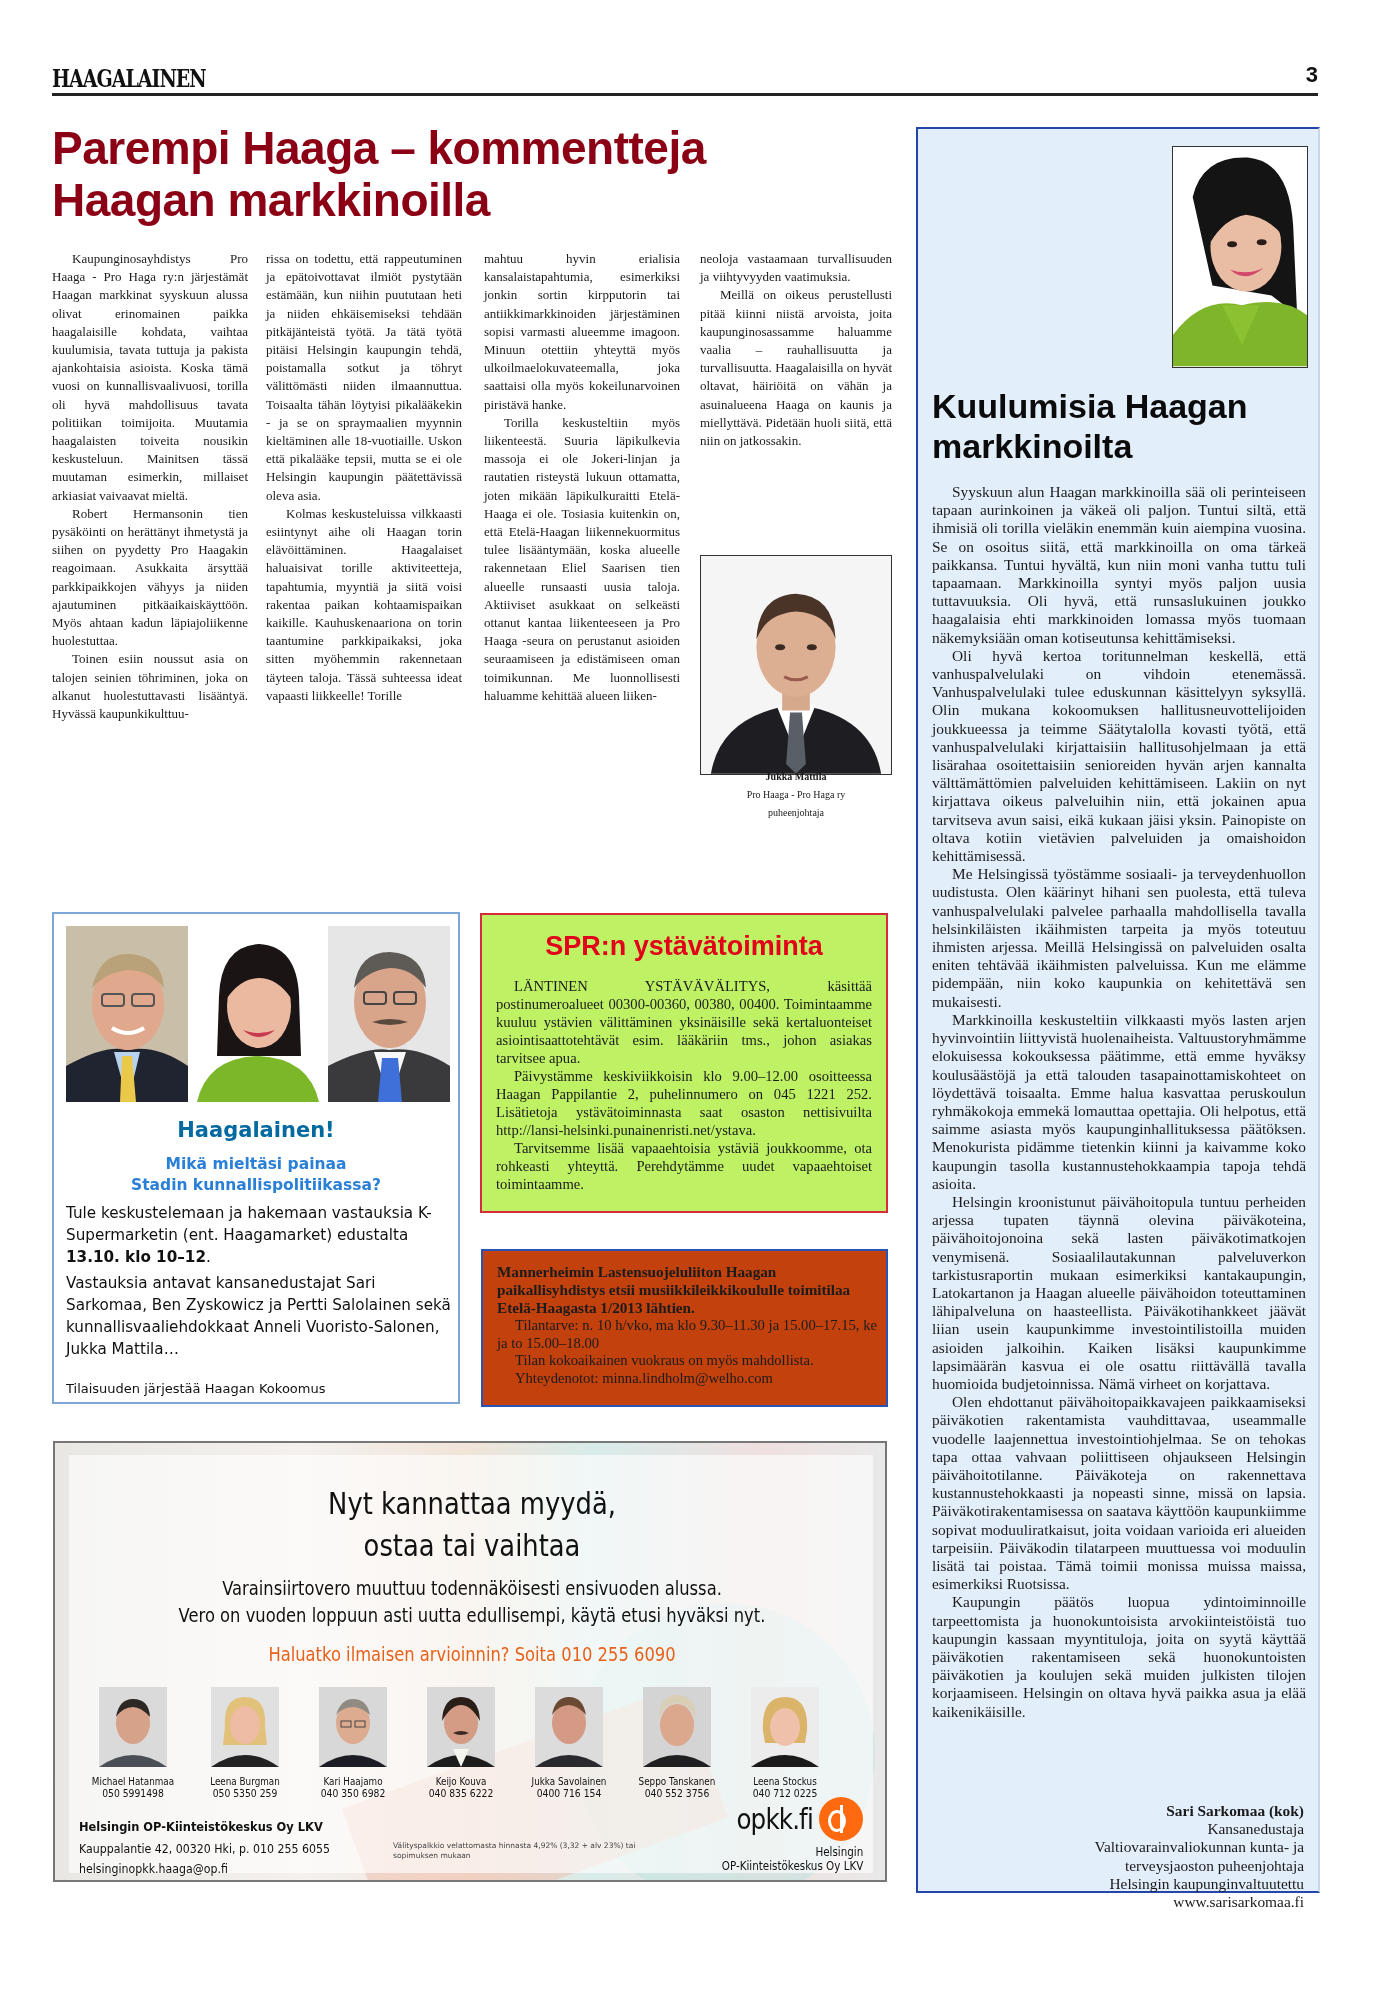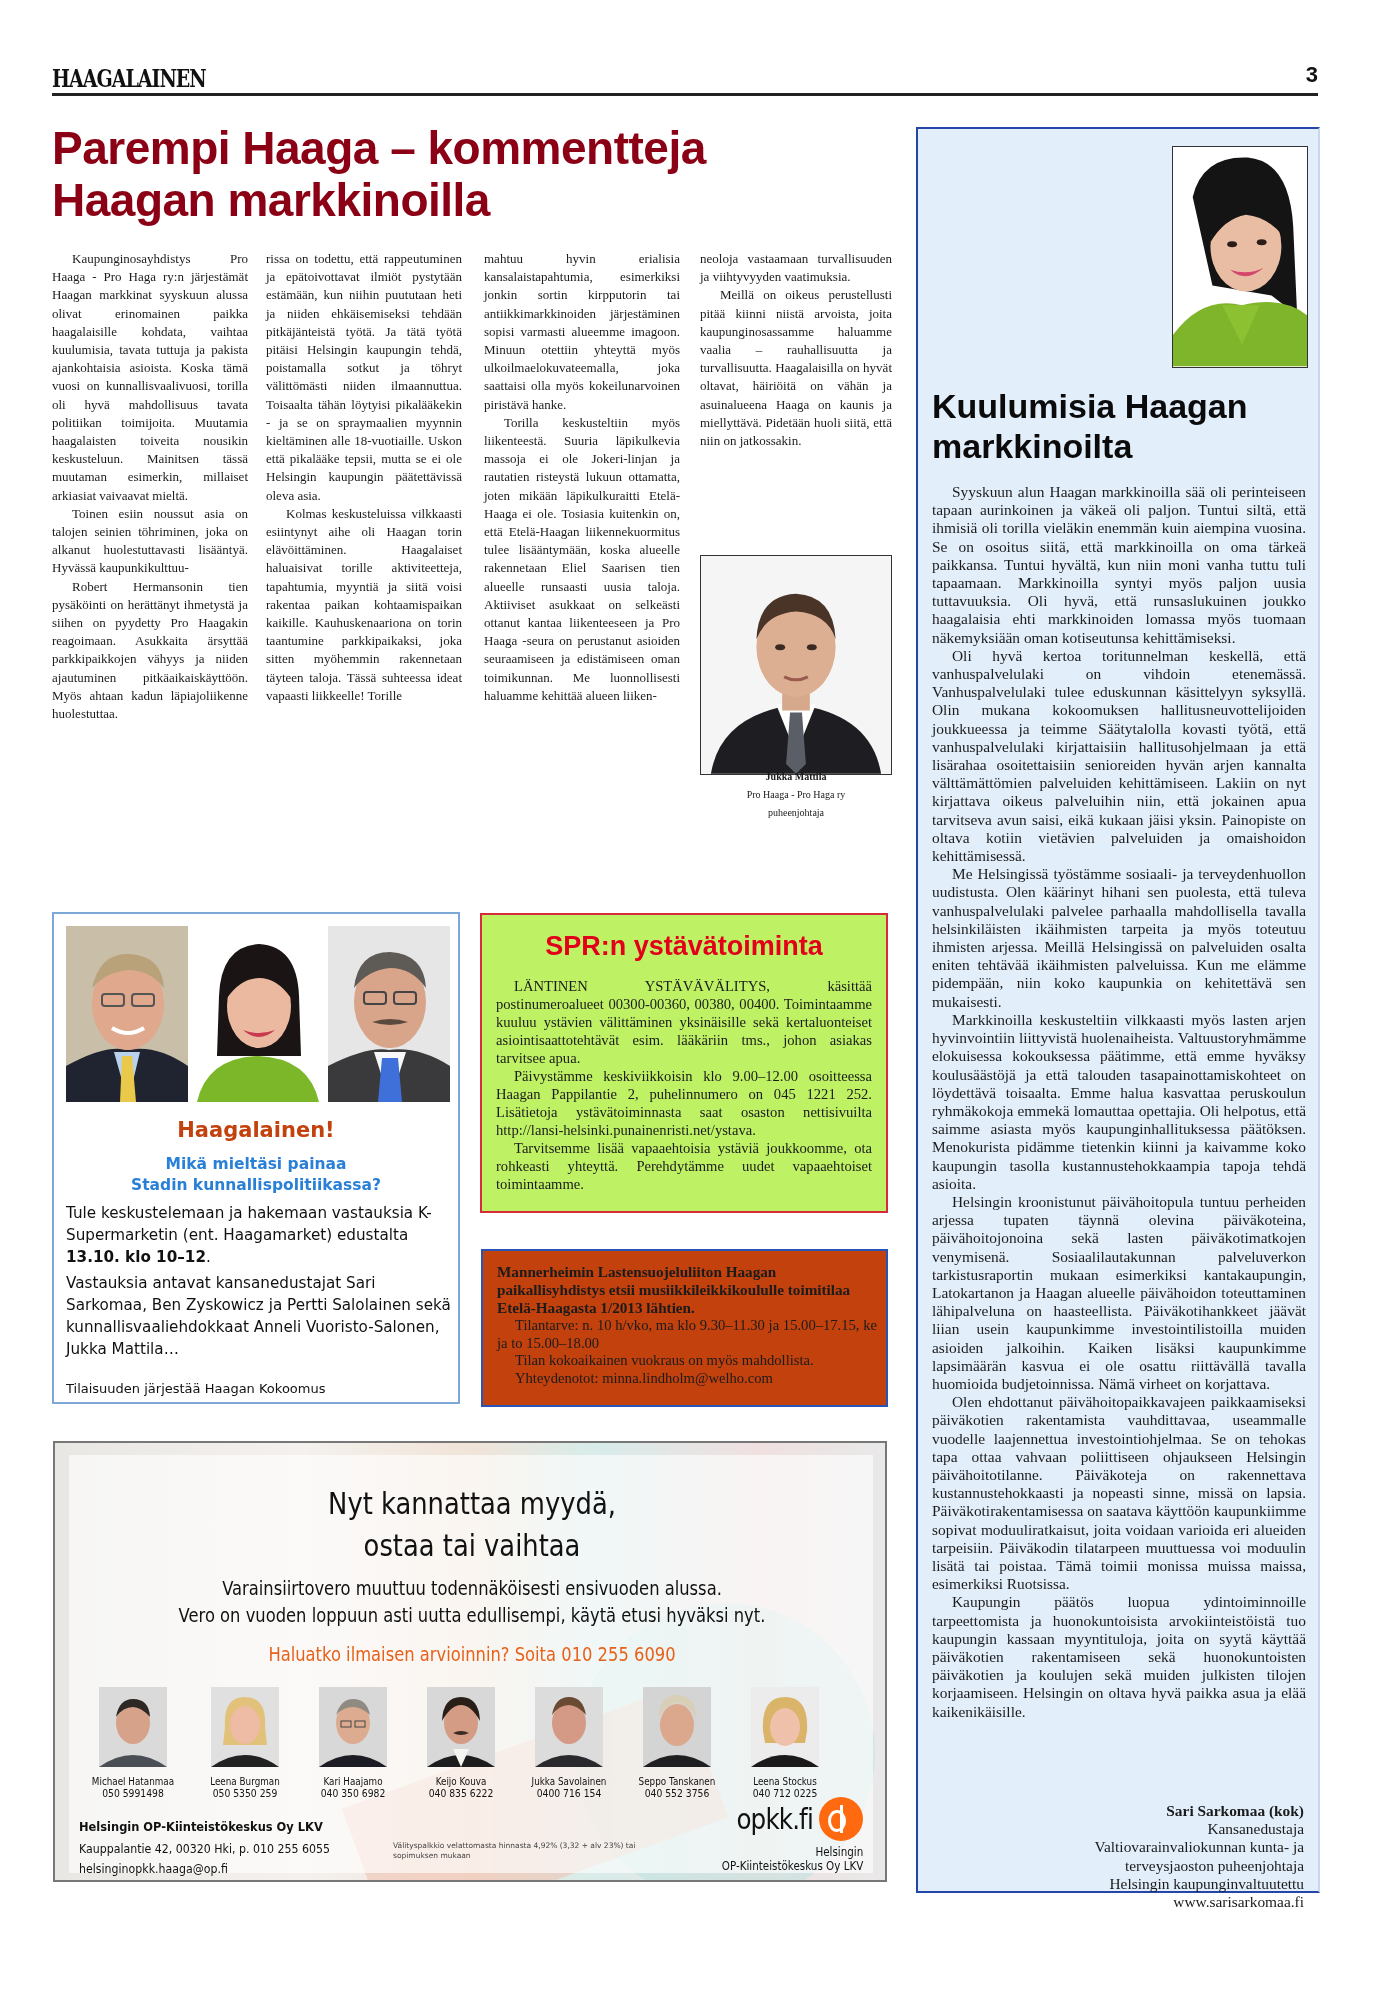--- a/index.html
+++ b/index.html
@@ -31,21 +31,21 @@
   .sidebar .title { position: absolute; left: 14px; top: 257px; width: 380px; font-family: "Liberation Sans", sans-serif; font-weight: bold; font-size: 34px; line-height: 40px; color: #0b0b0b; }
   .sidebar .body { position: absolute; left: 14px; top: 354px; width: 374px; font-size: 15.4px; line-height: 18.2px; text-align: justify; color:#1b1b1b; }
   .sidebar .body p { text-indent: 20px; }
   .sidebar .sig { position: absolute; right: 14px; top: 1673px; text-align: right; font-size: 15.4px; line-height: 18.2px; }
   .sidebar .sig .name { font-weight: bold; }
 
   
   .kok-ad { position: absolute; left: 52px; top: 912px; width: 408px; height: 492px; border: 2px solid #7fa6d8; background: #fff; }
   .kok-ad .photos { position: absolute; left: 12px; top: 12px; width: 384px; height: 178px; }
   .kok-ad .photo { position: absolute; top: 0; width: 122px; height: 176px; overflow: hidden; }
-  .kok-ad .h1 { position: absolute; left: 0; top: 204px; width: 404px; text-align: center; font-family: "DejaVu Sans", sans-serif; font-weight: bold; font-size: 21px; color: #c2410c; }
+  .kok-ad .h1 { position: absolute; left: 0; top: 204px; width: 404px; text-align: center; font-family: "DejaVu Sans", sans-serif; font-weight: bold; font-size: 21px; color: #0369a1; }
   .kok-ad .h2 { position: absolute; left: 0; top: 240px; width: 404px; text-align: center; font-family: "DejaVu Sans", sans-serif; font-weight: bold; font-size: 15.5px; line-height: 21px; color: #2a7fd6; }
   .kok-ad .txt { position: absolute; left: 12px; width: 390px; font-family: "DejaVu Sans", sans-serif; font-size: 15.2px; line-height: 22px; color:#111; }
   .kok-ad .t1 { top: 288px; }
   .kok-ad .t2 { top: 358px; }
   .kok-ad .small { position: absolute; left: 12px; top: 467px; font-family: "DejaVu Sans", sans-serif; font-size: 13px; color:#111; }
 
   
   .spr { position: absolute; left: 480px; top: 913px; width: 408px; height: 300px; background: #bef264; border: 2px solid #d62b3a; }
   .spr .title { position: absolute; left: 0; top: 16px; width: 404px; text-align: center; font-family: "Liberation Sans", sans-serif; font-weight: bold; font-size: 27px; color: #e2001a; }
   .spr .body { position: absolute; left: 14px; top: 62px; width: 376px; font-size: 14.6px; line-height: 18px; text-align: justify; color:#1b1b1b; }
@@ -88,22 +88,22 @@
 
 <header class="masthead">
   <span class="paper-name">HAAGALAINEN</span>
   <span class="page-no">3</span>
 </header>
 
 <h1 class="headline">Parempi Haaga – kommentteja Haagan markkinoilla</h1>
 
 <div class="col c1">
   <p>Kaupunginosayhdistys Pro Haaga - Pro Haga ry:n järjestämät Haagan markkinat syyskuun alussa olivat erinomainen paikka haagalaisille kohdata, vaihtaa kuulumisia, tavata tuttuja ja pakista ajankohtaisia asioista. Koska tämä vuosi on kunnallisvaalivuosi, torilla oli hyvä mahdollisuus tavata politiikan toimijoita. Muutamia haagalaisten toiveita nousikin keskusteluun. Mainitsen tässä muutaman esimerkin, millaiset arkiasiat vaivaavat mieltä.</p>
+  <p>Robert Hermansonin tien pysäköinti on herättänyt ihmetystä ja siihen on pyydetty Pro Haagakin reagoimaan. Asukkaita ärsyttää parkkipaikkojen vähyys ja niiden ajautuminen pitkäaikaiskäyttöön. Myös ahtaan kadun läpiajoliikenne huolestuttaa.</p>
   <p>Toinen esiin noussut asia on talojen seinien töhriminen, joka on alkanut huolestuttavasti lisääntyä. Hyvässä kaupunkikulttuu-</p>
-  <p>Robert Hermansonin tien pysäköinti on herättänyt ihmetystä ja siihen on pyydetty Pro Haagakin reagoimaan. Asukkaita ärsyttää parkkipaikkojen vähyys ja niiden ajautuminen pitkäaikaiskäyttöön. Myös ahtaan kadun läpiajoliikenne huolestuttaa.</p>
 </div>
 <div class="col c2">
   <p style="text-indent:0">rissa on todettu, että rappeutuminen ja epätoivottavat ilmiöt pystytään estämään, kun niihin puututaan heti ja niiden ehkäisemiseksi tehdään pitkäjänteistä työtä. Ja tätä työtä pitäisi Helsingin kaupungin tehdä, poistamalla sotkut ja töhryt välittömästi niiden ilmaannuttua. Toisaalta tähän löytyisi pikalääkekin - ja se on spraymaalien myynnin kieltäminen alle 18-vuotiaille. Uskon että pikalääke tepsii, mutta se ei ole Helsingin kaupungin päätettävissä oleva asia.</p>
   <p>Kolmas keskusteluissa vilkkaasti esiintynyt aihe oli Haagan torin elävöittäminen. Haagalaiset haluaisivat torille aktiviteetteja, tapahtumia, myyntiä ja siitä voisi rakentaa paikan kohtaamispaikan kaikille. Kauhuskenaariona on torin taantumine parkkipaikaksi, joka sitten myöhemmin rakennetaan täyteen taloja. Tässä suhteessa ideat vapaasti liikkeelle! Torille</p>
 </div>
 <div class="col c3">
   <p style="text-indent:0">mahtuu hyvin erialisia kansalaistapahtumia, esimerkiksi jonkin sortin kirpputorin tai antiikkimarkkinoiden järjestäminen sopisi varmasti alueemme imagoon. Minuun otettiin yhteyttä myös ulkoilmaelokuvateemalla, joka saattaisi olla myös kokeilunarvoinen piristävä hanke.</p>
   <p>Torilla keskusteltiin myös liikenteestä. Suuria läpikulkevia massoja ei ole Jokeri-linjan ja rautatien risteystä lukuun ottamatta, joten mikään läpikulkuraitti Etelä-Haaga ei ole. Tosiasia kuitenkin on, että Etelä-Haagan liikennekuormitus tulee lisääntymään, koska alueelle rakennetaan Eliel Saarisen tien alueelle runsaasti uusia taloja. Aktiiviset asukkaat on selkeästi ottanut kantaa liikenteeseen ja Pro Haaga -seura on perustanut asioiden seuraamiseen ja edistämiseen oman toimikunnan. Me luonnollisesti haluamme kehittää alueen liiken-</p>
 </div>
 <div class="col c4">

